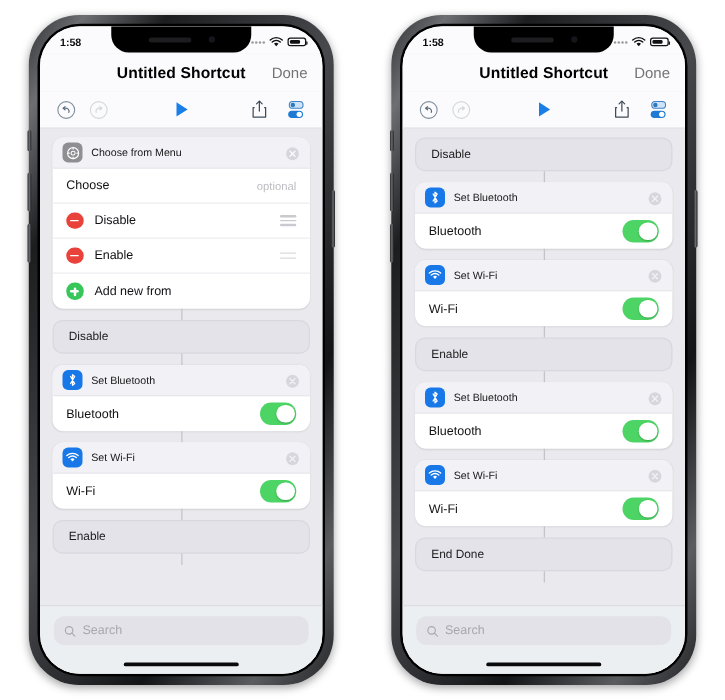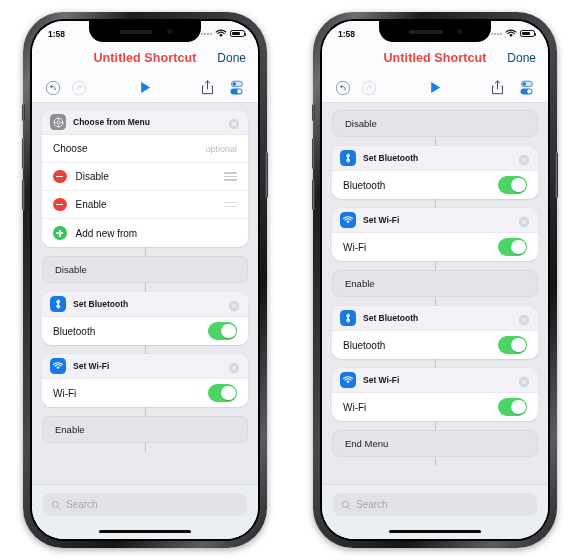--- a/index.html
+++ b/index.html
@@ -65,22 +65,22 @@
   .batt { width: 15px; height: 7.5px; border: 1px solid #111; border-radius: 2.2px; padding: 1px; position: relative; }
   .batt::after { content:""; position:absolute; right:-2.4px; top:2px; width:1.4px; height:3px; background:#111; border-radius:0 1px 1px 0; }
   .batt i { display: block; height: 100%; width: 72%; background: #111; border-radius: 1px; }
 
   
   .navbar {
     flex: 0 0 30px; background: #fbfbfd;
     display: flex; align-items: center; justify-content: center;
     position: relative; padding: 0 12px;
   }
-  .nav-title { font-size: 12.5px; font-weight: bold; color: #ef4444; letter-spacing: .1px; }
-  .nav-done { position: absolute; right: 12px; font-size: 12px; color: #0c4a6e; }
+  .nav-title { font-size: 12.5px; font-weight: bold; color: #000000; letter-spacing: .1px; }
+  .nav-done { position: absolute; right: 12px; font-size: 12px; color: #737373; }
 
   
   .toolbar {
     flex: 0 0 30px; background: #fbfbfd;
     display: flex; align-items: center; padding: 0 13px;
     border-bottom: .5px solid #dedee3;
   }
   .tb-left { display: flex; gap: 10px; }
   .tb-right { display: flex; gap: 13px; margin-left: auto; }
   .tb-play { position: absolute; left: 50%; transform: translateX(-50%); }
@@ -110,21 +110,21 @@
   .card {
     width: 100%; flex: 0 0 auto;
     background: #fff; border-radius: 9px; overflow: hidden;
     box-shadow: 0 .5px 1.5px rgba(0,0,0,.10);
   }
   .card-head {
     height: 25px; background: #f2f2f6;
     display: flex; align-items: center; padding: 0 8px; gap: 7px;
     border-bottom: .5px solid #e7e7ec;
   }
-  .card-head-title { font-size: 8.5px; font-weight: bold; color: #151517; }
+  .card-head-title { font-size: 8.5px; font-weight: normal; color: #151517; }
   .app-icon { width: 16px; height: 16px; border-radius: 4.5px; display: flex; align-items: center; justify-content: center; flex: 0 0 auto; }
   .app-icon.blue { background: #1878e8; }
   .app-icon.gray { background: #8e8e93; }
   .close-x { margin-left: auto; width: 12px; height: 12px; flex: 0 0 auto; }
 
   .card-row {
     min-height: 28px; display: flex; align-items: center;
     padding: 0 11px; font-size: 10px; color: #111114;
     border-bottom: .5px solid #ededf1;
   }
@@ -593,21 +593,21 @@
                 <span class="right">
                     <span class="toggle">
                       <i></i>
                     </span>
                   </span>
               </div>
             </div>
 
             <span class="connector"></span>
             <div class="band">
-              <span>End Menu</span>
+              <span>End Done</span>
             </div>
             <span class="connector"></span>
           </div>
 
           <div class="bottom">
             <span class="drag-pill"></span>
             <div class="searchbar">
               <svg width="10" height="10" viewBox="0 0 14 14">
                 <circle cx="6" cy="6" r="4.2" fill="none" stroke="#a8a8af" stroke-width="1.3"></circle>
                 <path d="M9.2 9.2 12.4 12.4" stroke="#a8a8af" stroke-width="1.3" stroke-linecap="round"></path>

